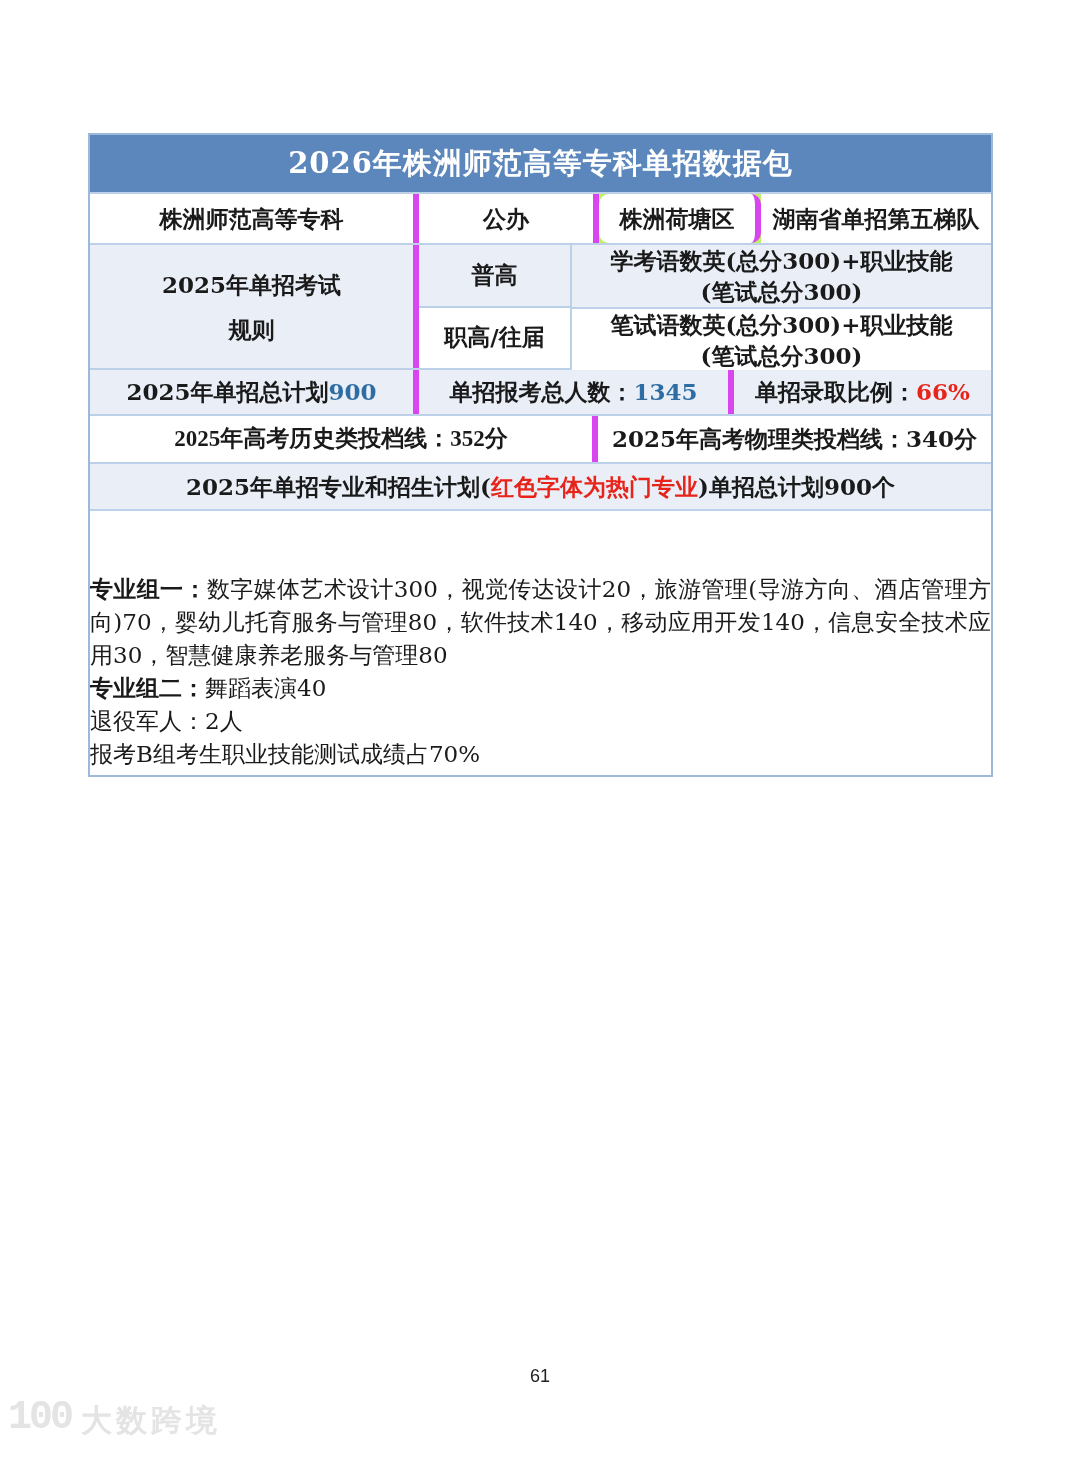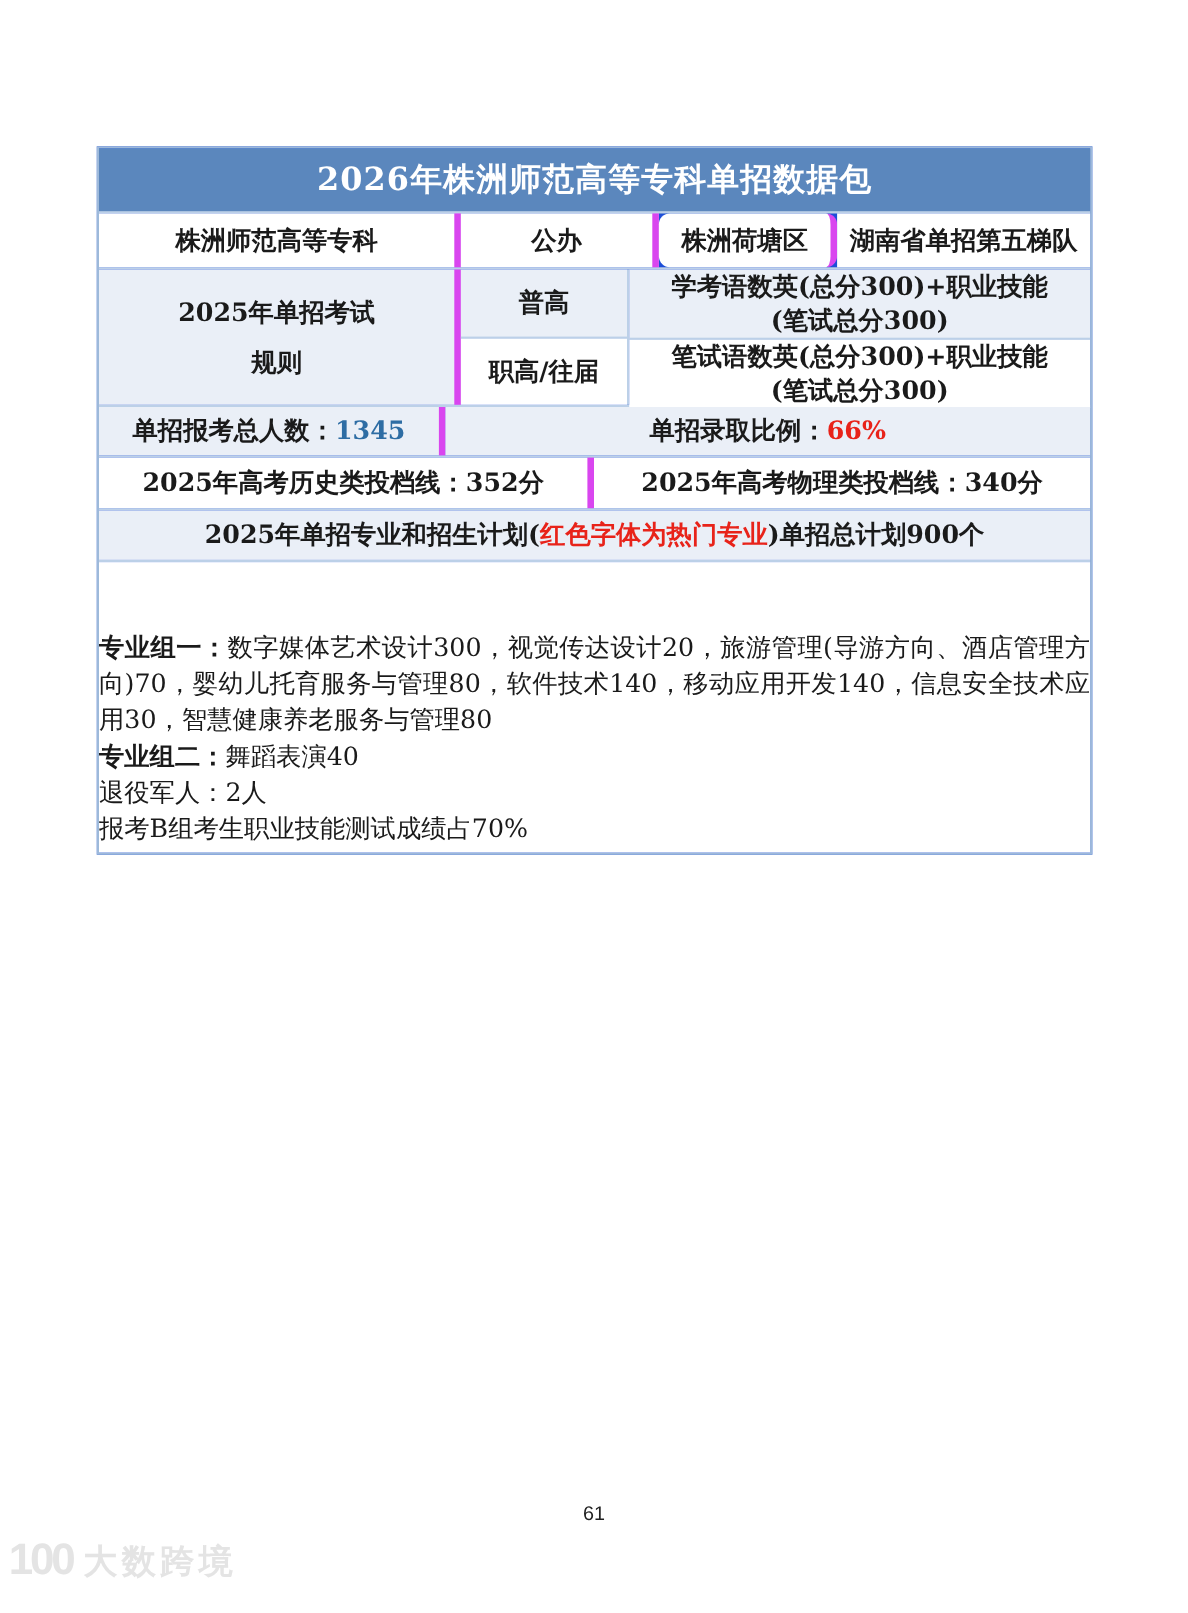--- a/index.html
+++ b/index.html
@@ -6,21 +6,21 @@
   body{
     width:1080px;height:1466px;position:relative;overflow:hidden;
     font-family:"DejaVu Serif","Liberation Serif",serif;
     color:#1a1a1a;
   }
   .page{position:absolute;inset:0;}
 
   
   .doc-table{
     position:absolute;left:88px;top:133px;width:905px;
-    border:2px solid #9db9da;box-sizing:border-box;background:#1d4ed8;
+    border:2px solid #9db9da;box-sizing:border-box;background:#bef264;
   }
   .t-title{
     height:59px;background:#5b87bd;color:#ffffff;
     display:flex;align-items:center;justify-content:center;
     font-size:29px;font-weight:bold;letter-spacing:1px;
     border-bottom:2px solid #bcd0e8;box-sizing:border-box;
   }
   .row{display:flex;box-sizing:border-box;border-bottom:2px solid #bcd0e8;}
   .row:last-child{border-bottom:none;}
   .cell{
@@ -43,21 +43,21 @@
   .exam-col{width:153px;flex:none;display:flex;flex-direction:column;border-right:2px solid #bcd0e8;box-sizing:border-box;}
   .exam-col .sub{flex:1;display:flex;align-items:center;justify-content:center;font-size:23px;font-weight:bold;}
   .exam-rules{flex:1;display:flex;flex-direction:column;}
   .exam-rules .sub{flex:1;display:flex;flex-direction:column;align-items:center;justify-content:center;font-size:23px;font-weight:bold;line-height:31px;}
   .sub-a{border-bottom:2px solid #bcd0e8;box-sizing:border-box;background:#eaeff7;}
   .sub-b{background:#ffffff;}
 
   .row3{height:46px;}
   .s-c2{width:315px;flex:none;}
   .row4{height:48px;}
-  .h-c1{width:450px;flex:none;}
+  .h-c1{width:508px;flex:none;font-family:Liberation Serif, serif;}
   .row5{height:47px;}
 
   .val-blue{color:#2e6da4;}
   .val-red{color:#e8231a;}
 
   .bigcell{height:264px;background:#ffffff;padding:0;position:relative;font-weight:normal;}
   .bigcell p{margin:0;}
   .majors-p{
     position:relative;margin:0 30px 0 25px;
     font-size:23px;line-height:33px;text-align:justify;
@@ -71,21 +71,21 @@
   
   .page-number{
     position:absolute;left:0;right:0;top:1366px;text-align:center;
     font-family:"Liberation Sans","DejaVu Sans",sans-serif;font-size:18px;color:#222;
   }
   .watermark{
     position:absolute;left:8px;top:1398px;display:flex;align-items:flex-end;gap:10px;
     color:#e4e4e4;user-select:none;
   }
   .wm-logo{
-    font-family:Liberation Sans, sans-serif;
+    font-family:Liberation Mono, monospace;
     font-weight:bold;font-size:40px;line-height:40px;letter-spacing:-3px;
   }
   .wm-text{
     font-family:"DejaVu Sans","Liberation Sans",sans-serif;
     font-weight:bold;font-size:31px;line-height:36px;letter-spacing:4px;
   }
 </style>
 </head>
 <body>
 
@@ -117,20 +117,24 @@
           <span>(笔试总分300)</span>
         </div>
         <div class="sub sub-b">
           <span>笔试语数英(总分300)+职业技能</span>
           <span>(笔试总分300)</span>
         </div>
       </div>
     </div>
 
     <div class="row row3">
+      <div class="cell w-c1 alt">
+        <span>2025年单招总计划</span>
+          <span class="val-blue">900</span>
+      </div>
       <div class="cell s-c2 alt">
         <span>单招报考总人数：</span>
           <span class="val-blue">1345</span>
       </div>
       <div class="cell w-flex alt">
         <span>单招录取比例：</span>
           <span class="val-red">66%</span>
       </div>
     </div>
 

